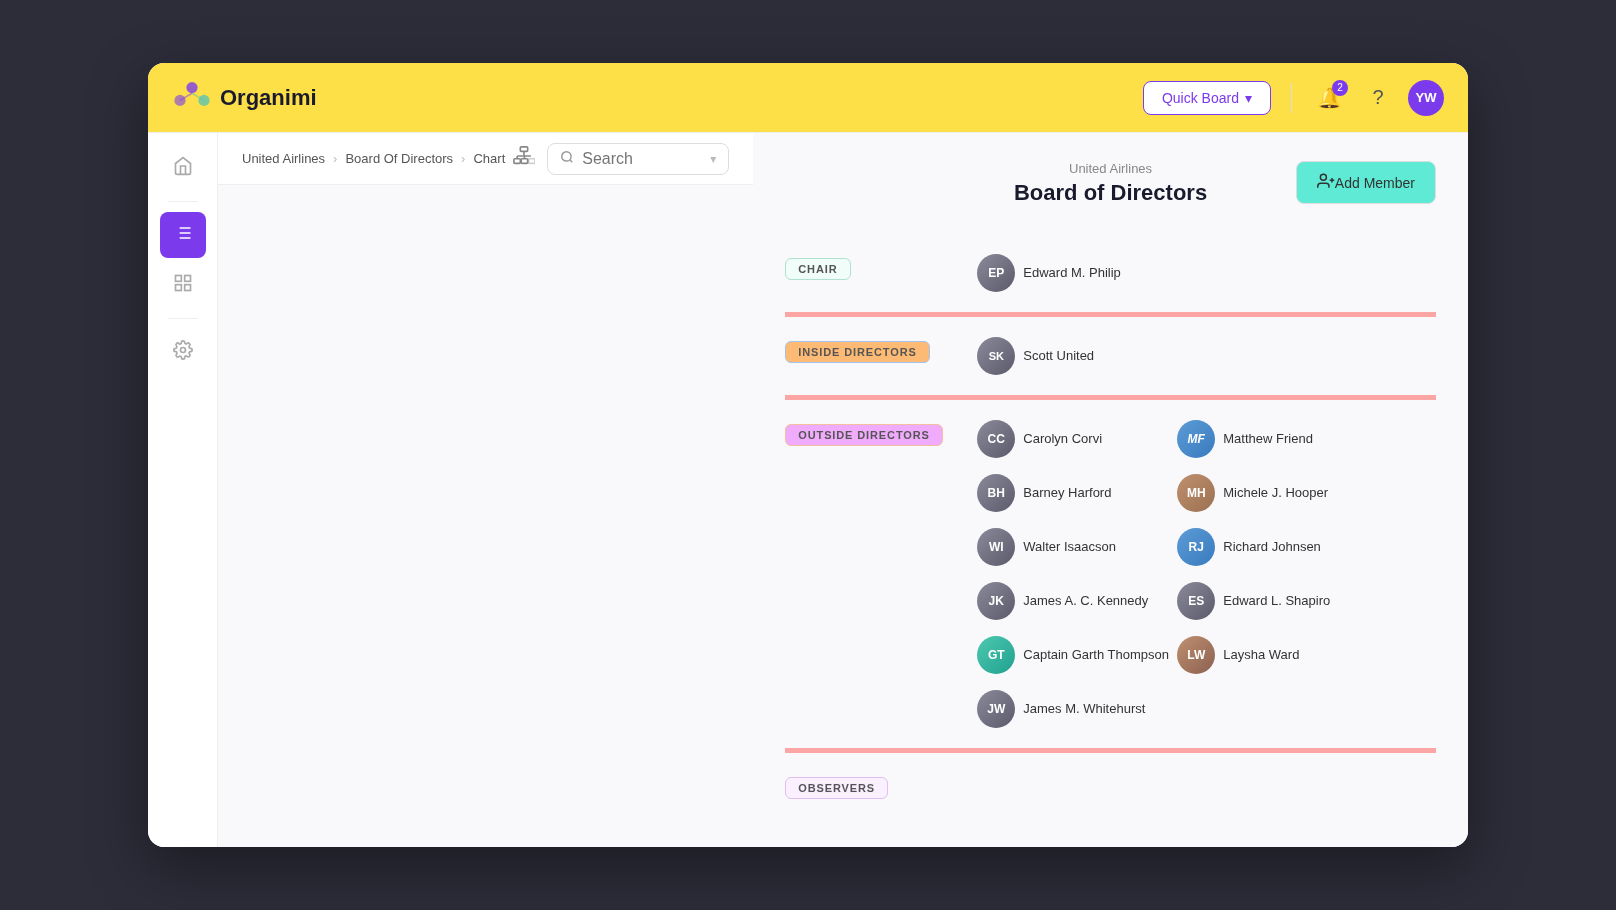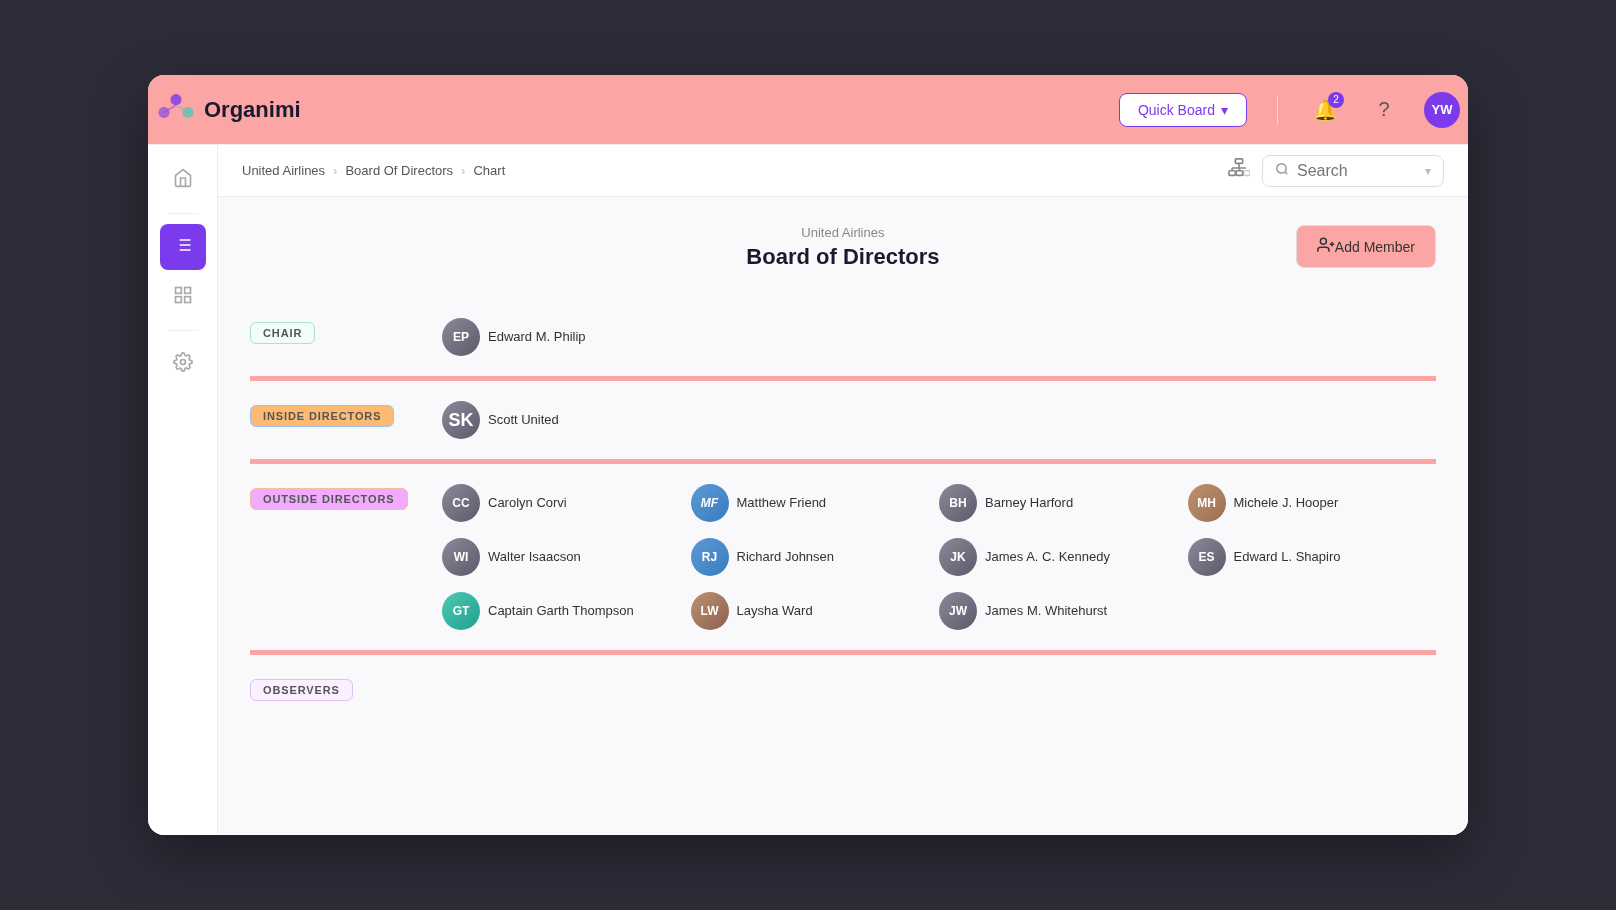--- a/index.html
+++ b/index.html
@@ -17,26 +17,26 @@
       background: #fff;
       border-radius: 16px;
       overflow: hidden;
       box-shadow: 0 20px 60px rgba(0,0,0,0.4);
       display: flex;
       flex-direction: column;
     }
     
     .topbar {
       height: 70px;
-      background: #fca5a5;
+      background: #fde047;
       border-bottom: 1px solid #eee;
       display: flex;
       align-items: center;
-      padding: 0 8px;
-      gap: 22px;
+      padding: 0 24px;
+      gap: 12px;
     }
     .logo {
       display: flex;
       align-items: center;
       gap: 8px;
     }
     .logo-text {
       font-size: 22px;
       font-weight: 700;
       color: #1a1a2e;
@@ -138,21 +138,21 @@
     .sidebar-divider {
       width: 30px;
       height: 1px;
       background: #eee;
       margin: 6px 0;
     }
     
     .content {
       flex: 1;
       display: flex;
-      flex-direction: column;
+      flex-direction: row;
       background: #f9f9fb;
     }
     
     .breadcrumb-bar {
       height: 52px;
       background: #fff;
       border-bottom: 1px solid #eee;
       display: flex;
       align-items: center;
       padding: 0 24px;
@@ -218,21 +218,21 @@
       font-size: 13px;
       color: #888;
       margin-bottom: 4px;
     }
     .page-title {
       font-size: 22px;
       font-weight: 700;
       color: #1a1a2e;
     }
     .add-member-btn {
-      background: #fca5a5;
+      background: #5eead4;
       border: 1.5px solid #ddd;
       border-radius: 8px;
       padding: 10px 20px;
       font-size: 14px;
       font-weight: 500;
       color: #333;
       cursor: pointer;
       display: flex;
       align-items: center;
       gap: 0;
@@ -448,21 +448,21 @@
                 <div class="member-item">
                   <div class="member-avatar" style="background: linear-gradient(135deg, rgb(138, 138, 154), rgb(90, 90, 106)); font-size: 12px;">EP</div>
                   <span class="member-name">Edward M. Philip</span>
                 </div>
               </div>
             </div>
             <div class="section-row">
               <div class="section-label"><span class="section-tag inside">INSIDE DIRECTORS</span></div>
               <div class="members-grid">
                 <div class="member-item">
-                  <div class="member-avatar" style="background: linear-gradient(135deg, rgb(138, 138, 154), rgb(90, 90, 106)); font-size: 18px;">SK</div>
+                  <div class="member-avatar" style="background: linear-gradient(135deg, rgb(138, 138, 154), rgb(90, 90, 106)); font-size: 11px;">SK</div>
                   <span class="member-name">Scott United</span>
                 </div>
               </div>
             </div>
             <div class="section-row">
               <div class="section-label"><span class="section-tag outside">OUTSIDE DIRECTORS</span></div>
               <div class="members-grid">
                 <div class="member-item">
                   <div class="member-avatar" style="background: linear-gradient(135deg, rgb(138, 138, 154), rgb(90, 90, 106)); font-size: 12px;">CC</div>
                   <span class="member-name">Carolyn Corvi</span>

